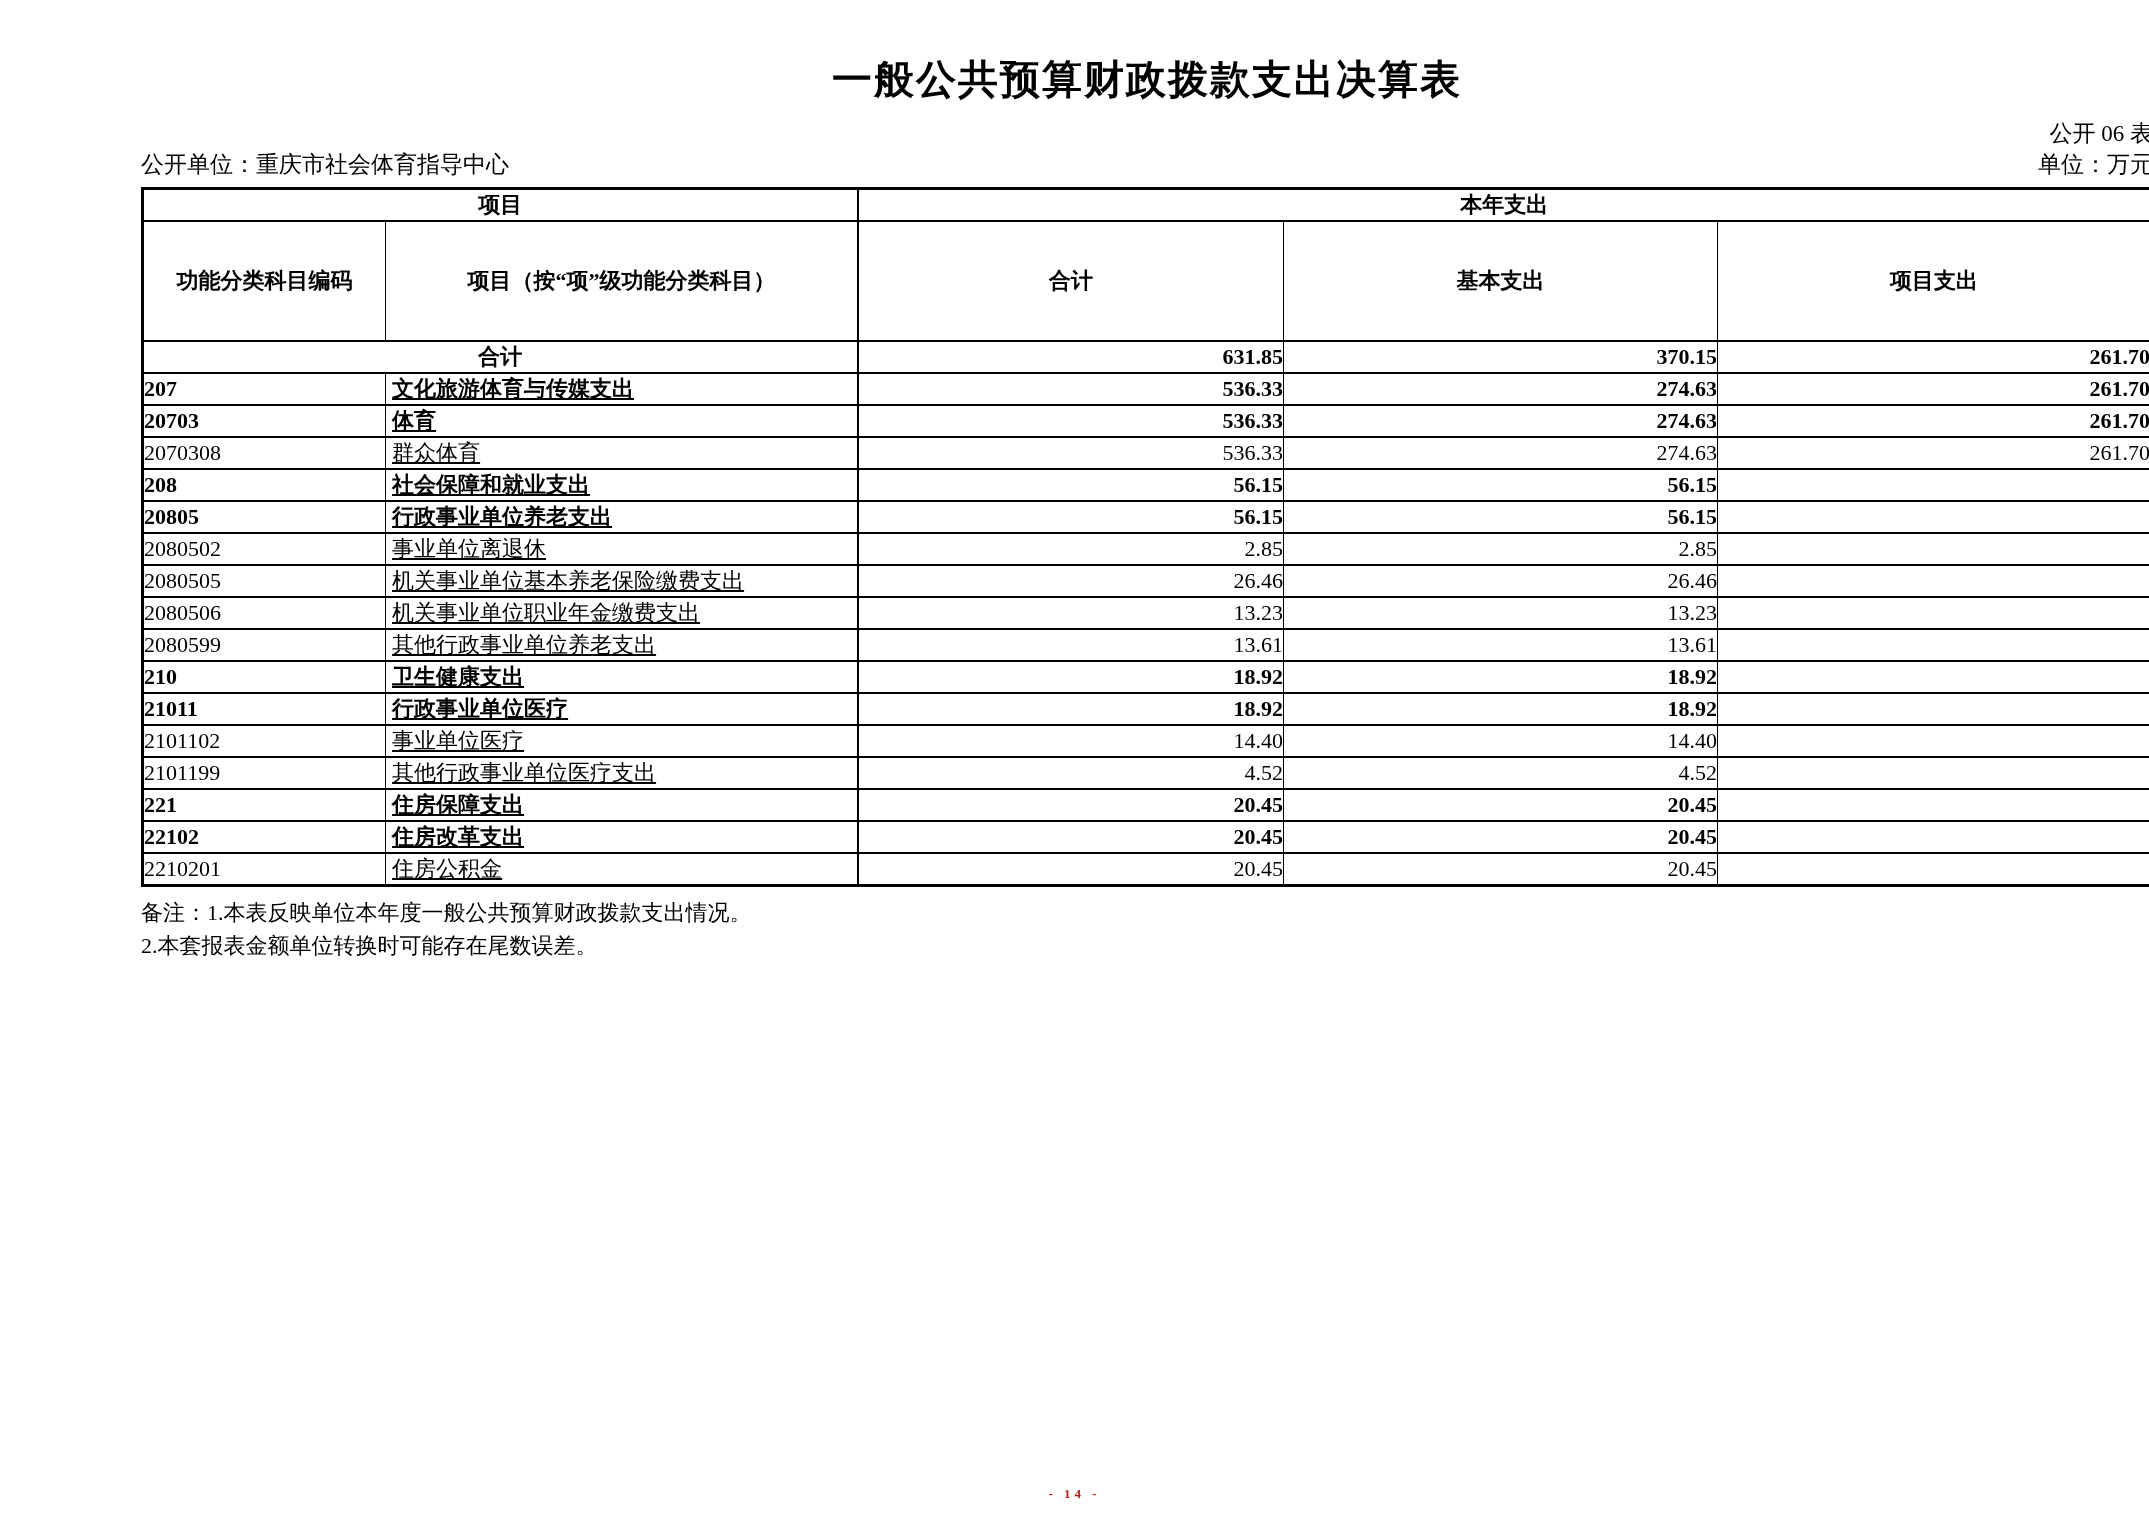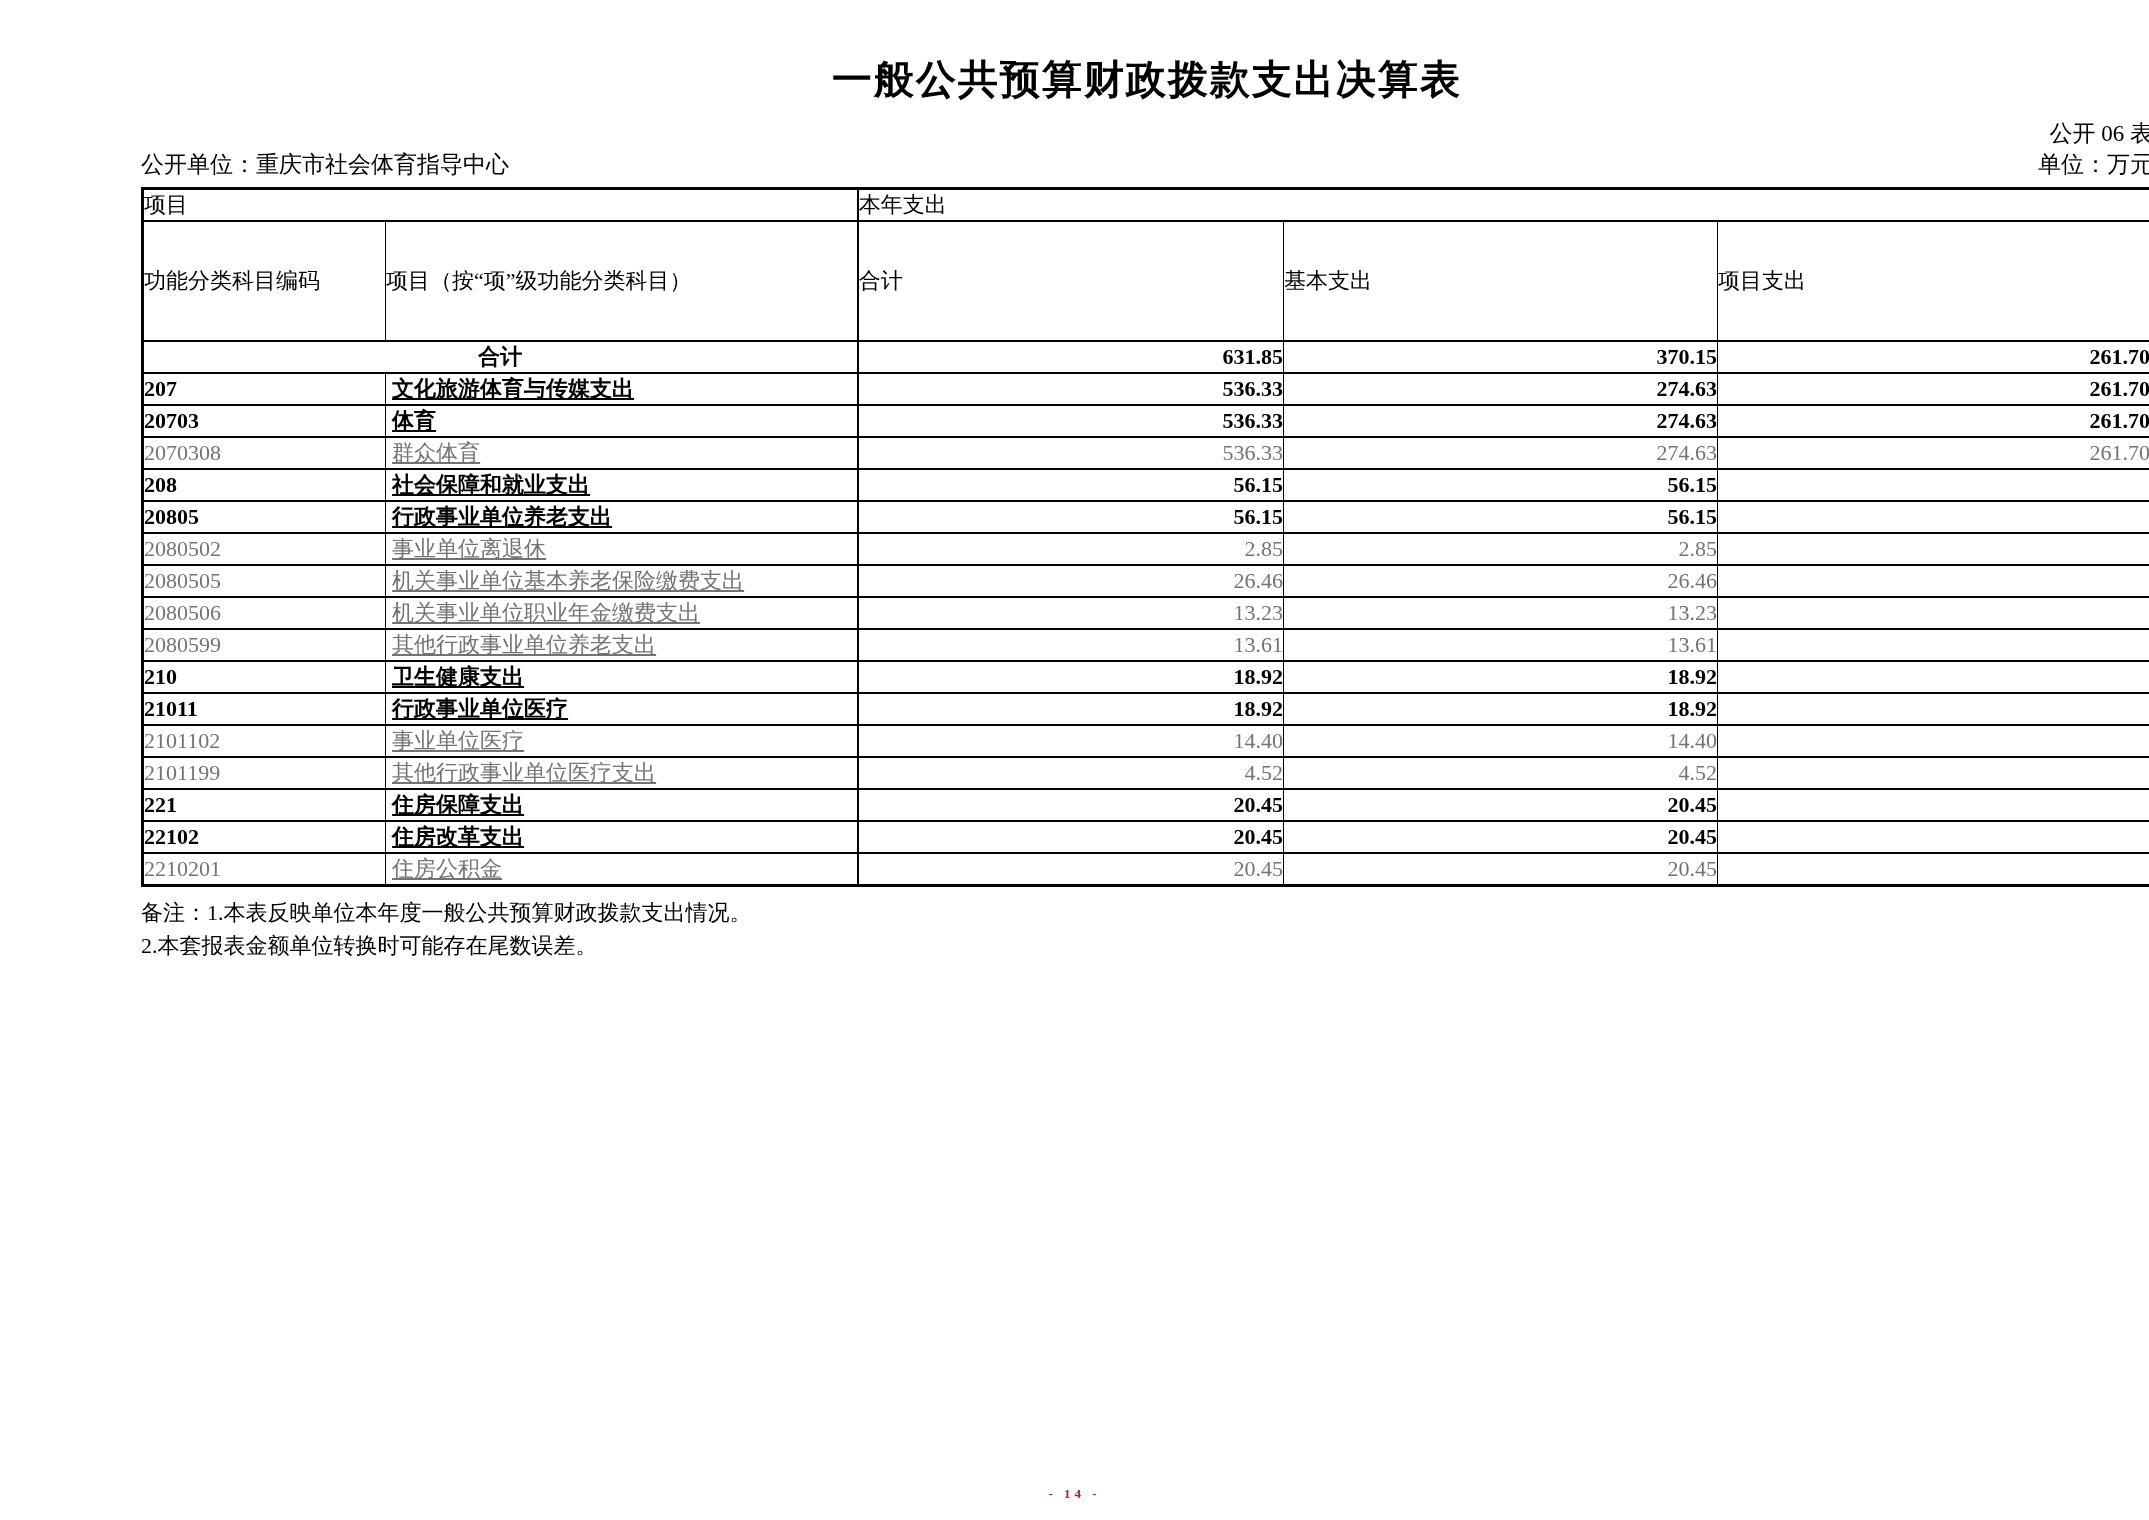--- a/index.html
+++ b/index.html
@@ -49,30 +49,30 @@
   .tbl th, .tbl td {
     border:1px solid #000;
     border-top-width:2px;
     border-bottom-width:2px;
     font-size:22px;
     padding:0;
     overflow:hidden;
     white-space:nowrap;
   }
   .tbl .bl2 { border-left-width:2px; }
-  .tbl thead th { font-weight:normal; text-align:left; }
+  .tbl thead th { font-weight:bold; text-align:center; }
   .tbl .thead-row1 th { height:29px; }
   .tbl .thead-row2 th { height:118px; }
   .tbl tbody td { height:30px; }
   .tbl td.code { text-align:left; padding-left:0; }
   .tbl td.name { text-align:left; padding-left:6px;text-decoration:underline; }
   .tbl td.num  { text-align:right; padding-right:0; }
   .tbl td.center { text-align:center; }
   .tbl tr.total td, .tbl tr.bold td { font-weight:bold; color:#000; }
-  .tbl tr.detail td { font-weight:normal; color:#737373; }
+  .tbl tr.detail td { font-weight:normal; color:#000000; }
   .notes {
     font-size:22px;
     margin-top:9px;
     line-height:33px;
   }
   .page-footer {
     position:absolute;
     left:0; bottom:18px;
     width:100%;
     text-align:center;

